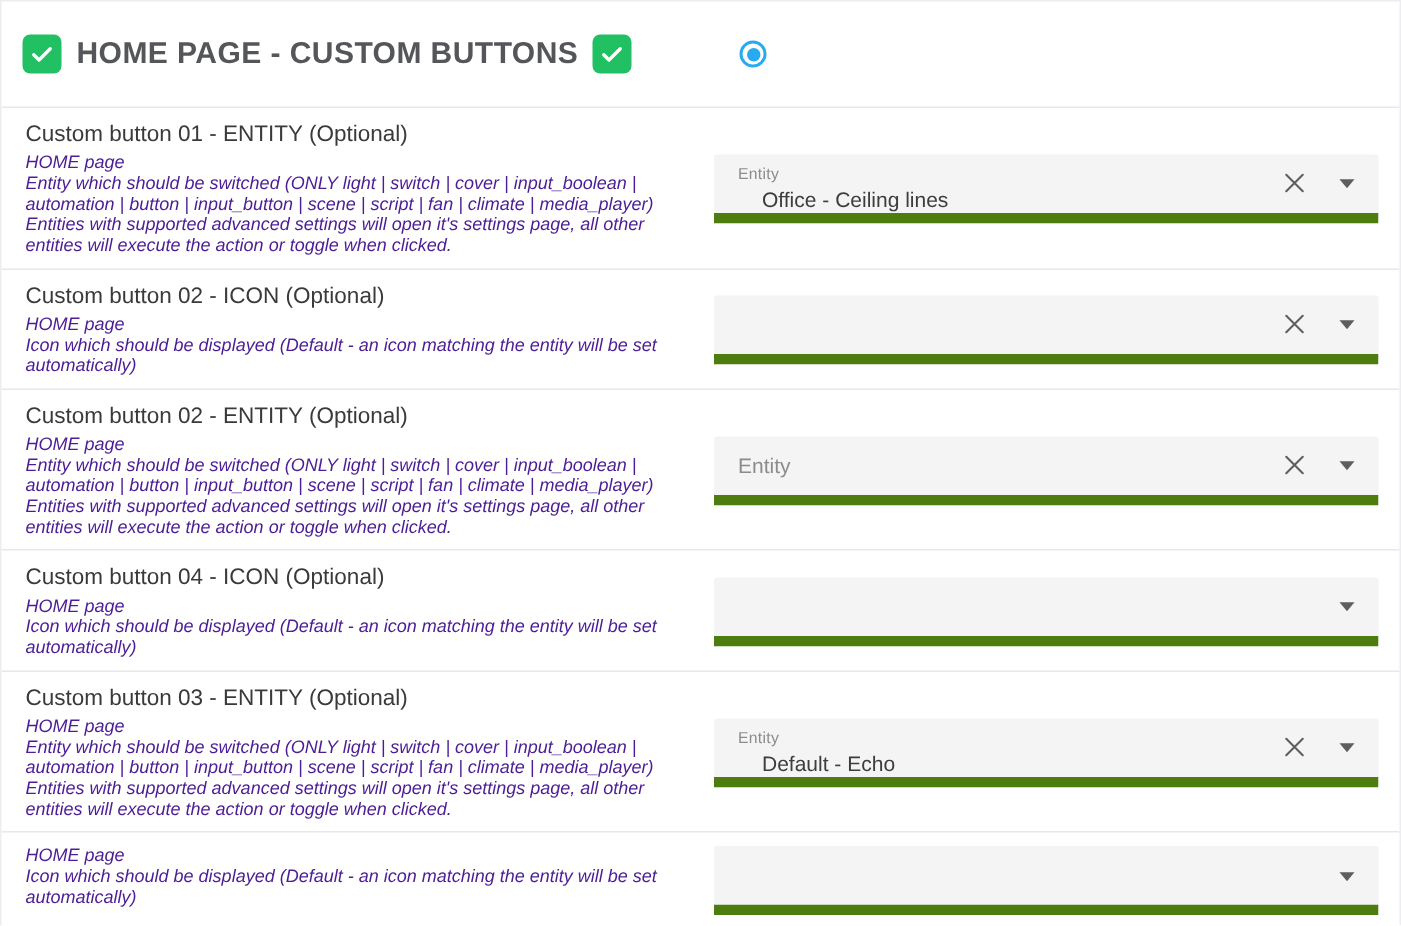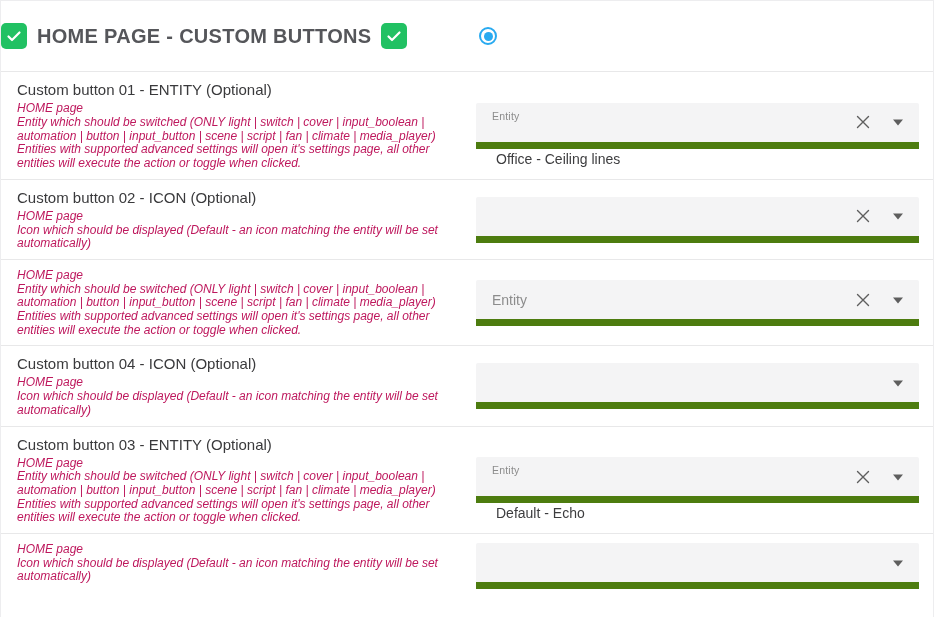--- a/index.html
+++ b/index.html
@@ -5,21 +5,21 @@
   * { margin:0; padding:0; box-sizing:border-box; }
   html,body { background:#fff; }
   body { font-family:"Liberation Sans", sans-serif; }
   .panel {
     width:934px; height:617px; margin:0; background:#fff;
     border:1px solid #ededef; border-bottom:none; overflow:hidden;
     position:relative;
   }
   
   .hdr {
-    height:70px; display:flex; align-items:center; 
+    height:70px; display:flex; align-items:center; padding-left:14px;
   }
   .checkbox {
     width:26px; height:26px; border-radius:5px; background:var(--green,#21c163);
     display:inline-flex; align-items:center; justify-content:center; flex:0 0 auto;
   }
   .checkbox svg { display:block; }
   .hdr-title {
     font-size:20px; font-weight:bold; color:#55565a; letter-spacing:.3px;
     margin:0 10px; white-space:nowrap;
   }
@@ -29,35 +29,35 @@
     display:inline-flex; align-items:center; justify-content:center; flex:0 0 auto;
   }
   .radio .dot { width:9px; height:9px; border-radius:50%; background:var(--blue,#29aaf0); }
   
   .row {
     display:flex; border-top:1px solid #e8e8e9; padding:9px 0 8px;
     align-items:center;
   }
   .row-left { flex:0 0 460px; padding-left:16px; align-self:flex-start; }
   .row-title { font-size:15px; font-weight:400; color:#3a3a3c; line-height:1.15; margin-bottom:4px; }
-  .row-desc { font-size:12px; font-style:italic; color:#be185d; line-height:1.14; }
+  .row-desc { font-size:12px; font-style:italic; color:#4c1d95; line-height:1.14; }
   .desc-line { margin:0; }
   .row-right { flex:1; display:flex; justify-content:flex-end; padding-right:14px; }
   
   .select-field {
     width:443px; height:46px; background:#f4f4f5;
     border-bottom:7px solid #4d7c0f; border-radius:2px 2px 0 0;
     position:relative; display:flex; align-items:center; cursor:pointer;
   }
   .field-text { position:absolute; left:16px; right:70px; top:0; bottom:0; }
   .field-label {
     position:absolute; top:7px; left:0; font-size:10.5px; color:#8c8c8c; letter-spacing:.2px;
   }
   .field-value {
-    position:absolute; top:22px; left:4px; font-size:14px; color:#3d3d3f; white-space:nowrap;margin-top:26px;
+    position:absolute; top:22px; left:16px; font-size:14px; color:#3d3d3f; white-space:nowrap;
   }
   .field-placeholder {
     position:absolute; top:50%; transform:translateY(-50%); left:0;
     font-size:14px; color:#8c8c8c;
   }
   .clear-icon {
     position:absolute; right:48px; top:50%; transform:translateY(-50%);
     width:16px; height:16px; display:inline-flex; cursor:pointer;
   }
   .caret-icon {
@@ -133,20 +133,21 @@
             <path d="M2.5 2.5 L13.5 13.5 M13.5 2.5 L2.5 13.5" stroke="#5e5e5e" stroke-width="1.4" stroke-linecap="round"></path>
           </svg>
         </span>
         <span class="caret-icon"></span>
       </div>
     </div>
   </section>
 
   <section class="row">
     <div class="row-left">
+      <h2 class="row-title">Custom button 02 - ENTITY (Optional)</h2>
       <div class="row-desc">
             <p class="desc-line">HOME page</p>
             <p class="desc-line">Entity which should be switched (ONLY light | switch | cover | input_boolean | automation | button | input_button | scene | script | fan | climate | media_player)</p>
             <p class="desc-line">Entities with supported advanced settings will open it's settings page, all other entities will execute the action or toggle when clicked.</p>
           </div>
     </div>
     <div class="row-right">
       <div class="select-field">
         <div class="field-text">
 

